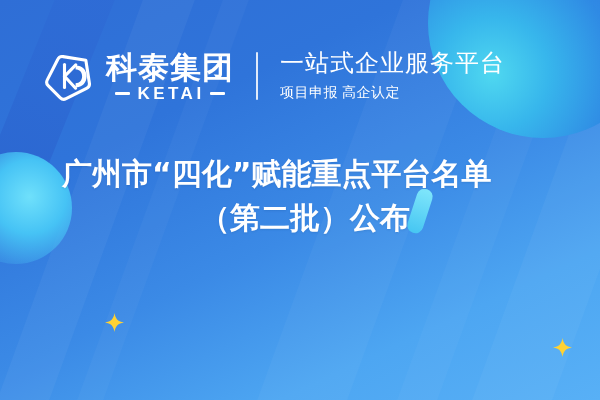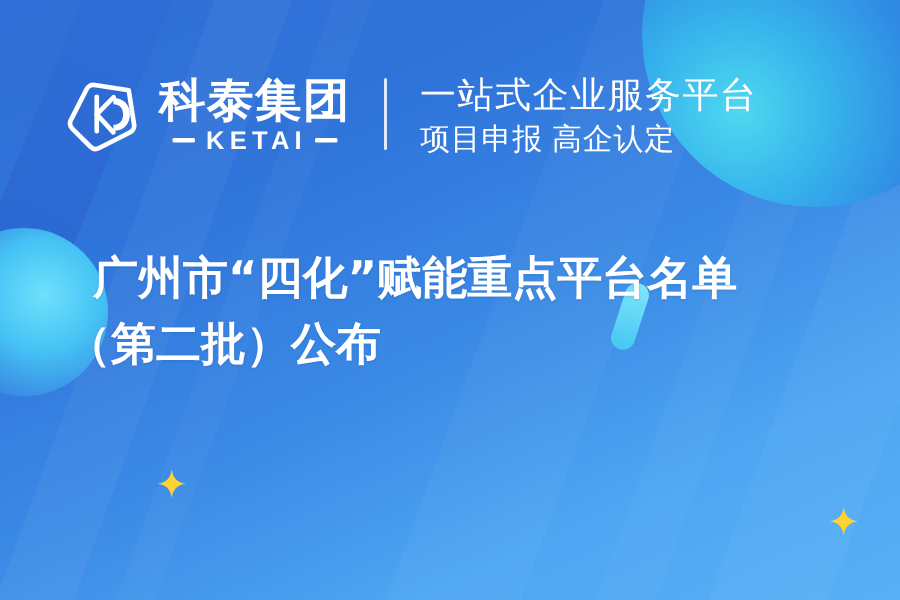--- a/index.html
+++ b/index.html
@@ -78,37 +78,37 @@
   .divider{
     width:2px;height:48px;background:rgba(255,255,255,0.85);
     margin-left:22px;margin-right:22px;border-radius:1px;flex:0 0 auto;
   }
   .slogan{display:flex;flex-direction:column;justify-content:center;}
   .slogan-main{
     color:#fff;font-size:24px;line-height:31px;white-space:nowrap;letter-spacing:1px;
     font-family:"DejaVu Sans","Liberation Sans",sans-serif;
   }
   .slogan-sub{
-    color:#fff;font-size:20px;line-height:22px;white-space:nowrap;margin-top:3px;letter-spacing:.5px;
-    font-family:Liberation Sans, sans-serif;
+    color:#fff;font-size:14px;line-height:22px;white-space:nowrap;margin-top:3px;letter-spacing:.5px;
+    font-family:Liberation Serif, serif;
   }
 
   
   .headline{
-    position:absolute;left:0;top:164px;width:600px;
+    position:absolute;left:0;top:152px;width:600px;
     padding:0 34px;box-sizing:border-box;
   }
   .headline-line{
     color:#fff;font-weight:bold;font-size:30px;line-height:44px;
     letter-spacing:0px;white-space:nowrap;
     font-family:"DejaVu Sans","Liberation Sans",sans-serif;
     text-shadow:0 1px 2px rgba(20,70,140,0.18);
   }
   .headline-line.l1{margin-left:28px;}
-  .headline-line.l2{margin-left:10px;}
+  .headline-line.l2{margin-left:10px;text-align:center;}
 </style>
 </head>
 <body>
 
 <div class="banner">
 
   <div class="stripe s1"></div>
   <div class="stripe s2"></div>
   <div class="stripe s3"></div>
   <div class="stripe s4"></div>

